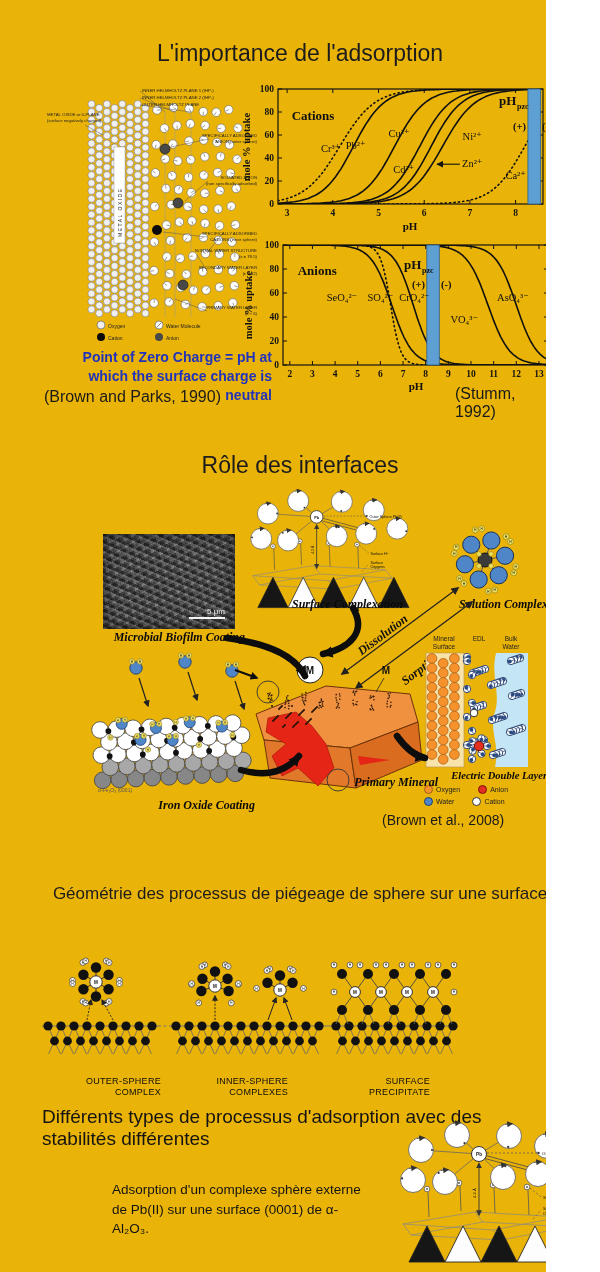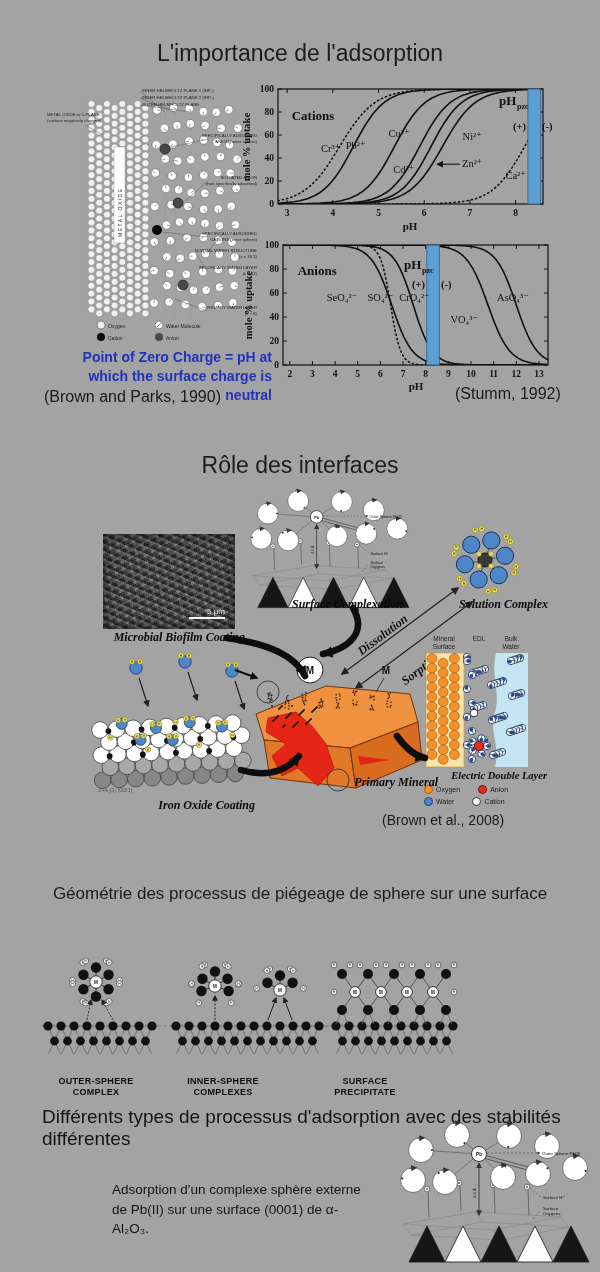--- a/index.html
+++ b/index.html
@@ -1,16 +1,16 @@
 <!DOCTYPE html>
 <html><head>
 <meta charset="utf-8">
 <style>
   html,body{margin:0;padding:0;background:#fff}
-  #page{position:relative;width:600px;height:1272px;background:#a3a3a3;overflow:hidden;
+  #page{position:relative;width:546px;height:1272px;background:#eab308;overflow:hidden;
         font-family:"Liberation Sans","DejaVu Sans",sans-serif;color:#111}
   .title{position:absolute;left:0;width:600px;text-align:center;color:#1c1c1c}
   #title1,#title2{font-size:23px}
   #title3{font-size:17px}
   svg{position:absolute;overflow:visible}
   svg text{font-family:"Liberation Sans","DejaVu Sans",sans-serif;fill:#111}
   svg.chart text{font-family:"Liberation Serif","DejaVu Serif",serif}
   .t43{font-size:4.3px;fill:#222}
   .t5{font-size:5px;fill:#222}
   .t65{font-size:6.5px;fill:#222}
@@ -26,21 +26,21 @@
        repeating-linear-gradient(77deg,rgba(210,210,210,.12) 0 3px,rgba(8,8,8,.22) 3px 8px);
      box-shadow:inset 0 0 14px rgba(0,0,0,.55)}
   #biofilm .bar{position:absolute;right:10px;bottom:10px;width:36px;height:2px;background:#f5f5f5}
   #biofilm .bartxt{position:absolute;right:10px;bottom:13px;color:#f0f0f0;font-size:8px}
   .diss{font-family:"Liberation Serif","DejaVu Serif",serif;font-weight:bold;font-style:italic;
         font-size:12.5px;text-anchor:middle}
   #edl-legend{position:absolute;left:424px;top:785px;width:118px;font-size:7px;color:#222}
   #edl-legend .row{display:flex;gap:18px;margin-bottom:3px}
   #edl-legend .it{display:flex;align-items:center;gap:3px}
   .dot{display:inline-block;width:7px;height:7px;border-radius:50%}
-  .geo-lab{position:absolute;width:130px;text-align:center;font-size:9px;font-weight:bold;
+  .geo-lab{position:absolute;width:130px;text-align:right;font-size:9px;font-weight:normal;
            line-height:10.5px;letter-spacing:.3px;color:#0d0d0d}
   #caption3{position:absolute;left:42px;top:1106px;font-size:19px;color:#141414}
   #pb-note{position:absolute;left:112px;top:1180px;width:262px;font-size:13.5px;line-height:19.5px;color:#141414}
 </style>
 </head>
 <body>
 
 <div id="page">
 
   <div id="title1" class="title" style="top:40px">L'importance de l'adsorption</div>

